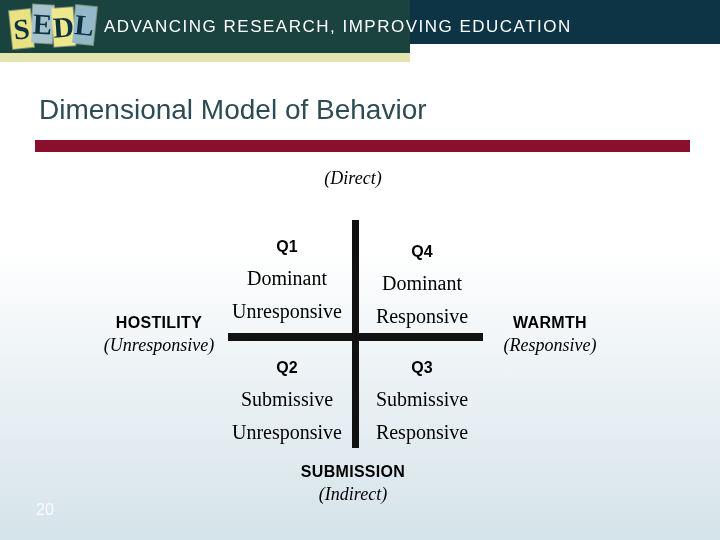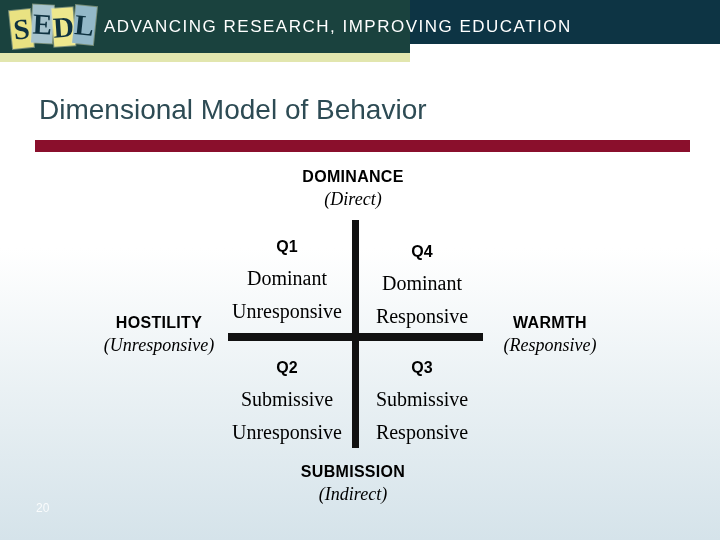--- a/index.html
+++ b/index.html
@@ -44,21 +44,21 @@
   .axis.a-left{left:49px;top:312px;}
   .axis.a-right{left:440px;top:312px;}
   .axis.a-bottom{left:243px;top:461px;}
   .quad{position:absolute;width:170px;text-align:center;color:#000;}
   .quad .qid{font-size:16px;font-weight:bold;line-height:23px;}
   .quad .qline{font-family:"Liberation Serif",serif;font-size:20px;line-height:25px;margin-top:8px;}
   .quad.q1{left:202px;top:235px;}
   .quad.q4{left:337px;top:240px;}
   .quad.q2{left:202px;top:356px;}
   .quad.q3{left:337px;top:356px;}
-  .pagenum{position:absolute;left:36px;top:501px;font-size:12px;color:rgba(255,255,255,0.85);}
+  .pagenum{position:absolute;left:36px;top:501px;font-size:16px;color:rgba(255,255,255,0.85);}
 </style>
 </head>
 <body>
 
 <div class="slide">
 
   <div class="hdr-left"></div>
   <div class="hdr-right"></div>
   <div class="stripe"></div>
 
@@ -72,21 +72,20 @@
   <div class="tagline">ADVANCING RESEARCH, IMPROVING EDUCATION</div>
 
 
   <h1 class="title">Dimensional Model of Behavior</h1>
   <div class="rule"></div>
 
   <div class="vline"></div>
   <div class="hline"></div>
 
   <div class="axis a-top">
-    <div class="big">DOMINANCE</div>
     <div class="sub">(Direct)</div>
   </div>
   <div class="axis a-left">
     <div class="big">HOSTILITY</div>
     <div class="sub">(Unresponsive)</div>
   </div>
   <div class="axis a-right">
     <div class="big">WARMTH</div>
     <div class="sub">(Responsive)</div>
   </div>

